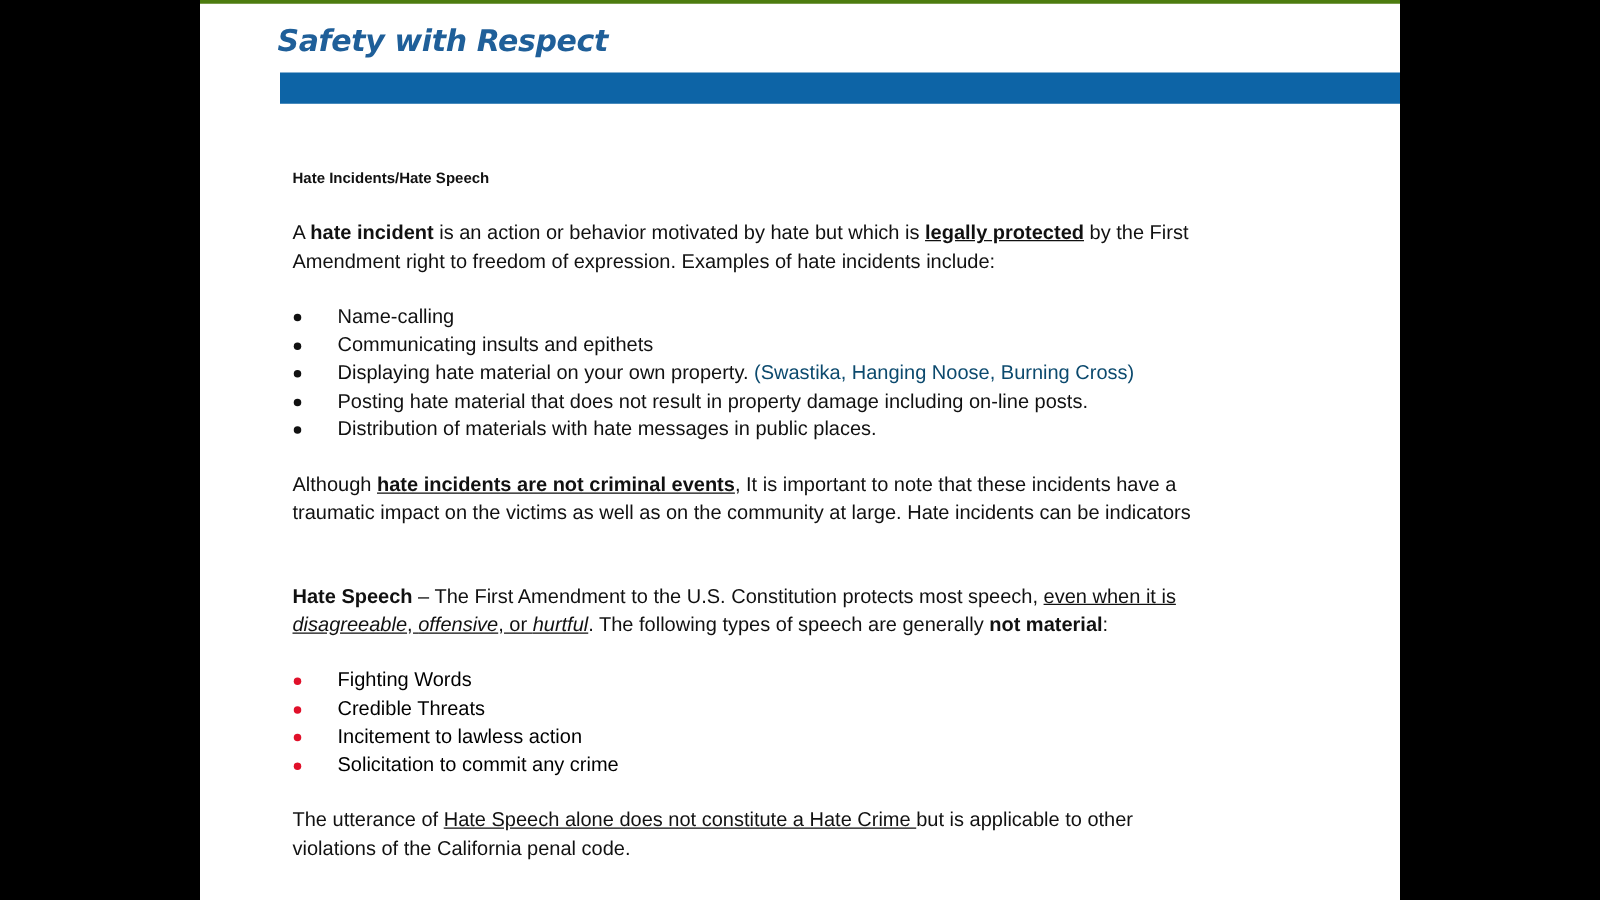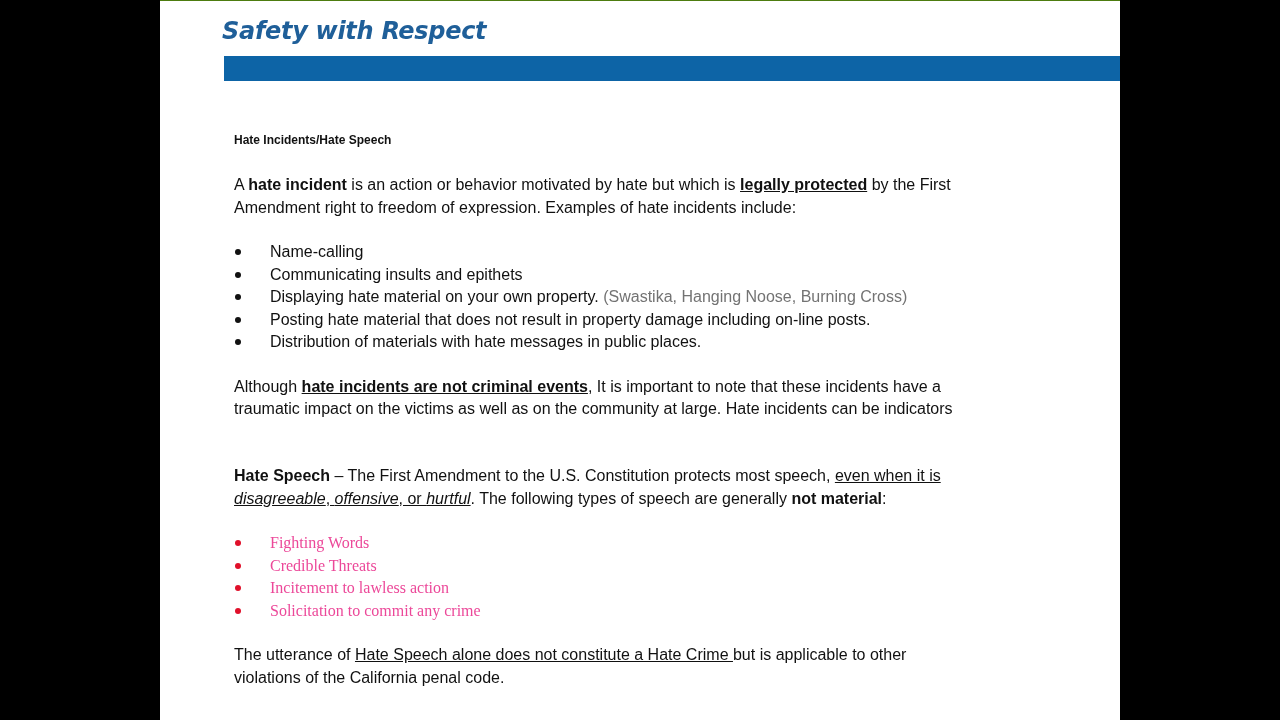--- a/index.html
+++ b/index.html
@@ -11,21 +11,21 @@
       overflow: hidden;
     }
     .slide {
       position: absolute;
       left: 160px;
       top: 0;
       width: 960px;
       height: 720px;
       background: #ffffff;
       overflow: hidden;
-      border-top: 1px solid #4d7c0f;
+      border-top: 3px solid #4d7c0f;
       box-sizing: border-box;
     }
     .slide-title {
       position: absolute;
       left: 62px;
       top: 16px;
       font-family: "DejaVu Sans", sans-serif;
       font-style: italic;
       font-weight: bold;
       font-size: 24px;
@@ -57,41 +57,41 @@
       line-height: 26px;
       margin: 0 0 21px 0;
     }
     p {
       margin: 0;
     }
     .para { margin-bottom: 22px; }
     .b { font-weight: bold; }
     .u { text-decoration: underline; }
     .i { font-style: italic; }
-    .red { color: #737373; margin-top: 26px; }
+    .red { color: #0c4a6e; margin-top: 26px; }
     ul.bullets {
       list-style: none;
       margin: 0 0 22px 0;
       padding: 0;
     }
     ul.bullets li {
       position: relative;
       padding-left: 36px;
       white-space: nowrap;
     }
     ul.bullets li .dot {
       position: absolute;
       left: 1px;
       top: 8px;
       width: 6px;
       height: 6px;
       border-radius: 50%;
       background: #111111;
     }
-    ul.bullets.red-list li { color: #ec4899; font-family: Liberation Serif, serif; }
+    ul.bullets.red-list li { color: #000000; }
     ul.bullets.red-list li .dot { background: #e0102a; }
     .nowrap { white-space: nowrap; }
   </style>
 </head>
 <body>
 
 <div class="slide">
   <div class="slide-title">Safety with Respect</div>
   <div class="title-bar"></div>
 

